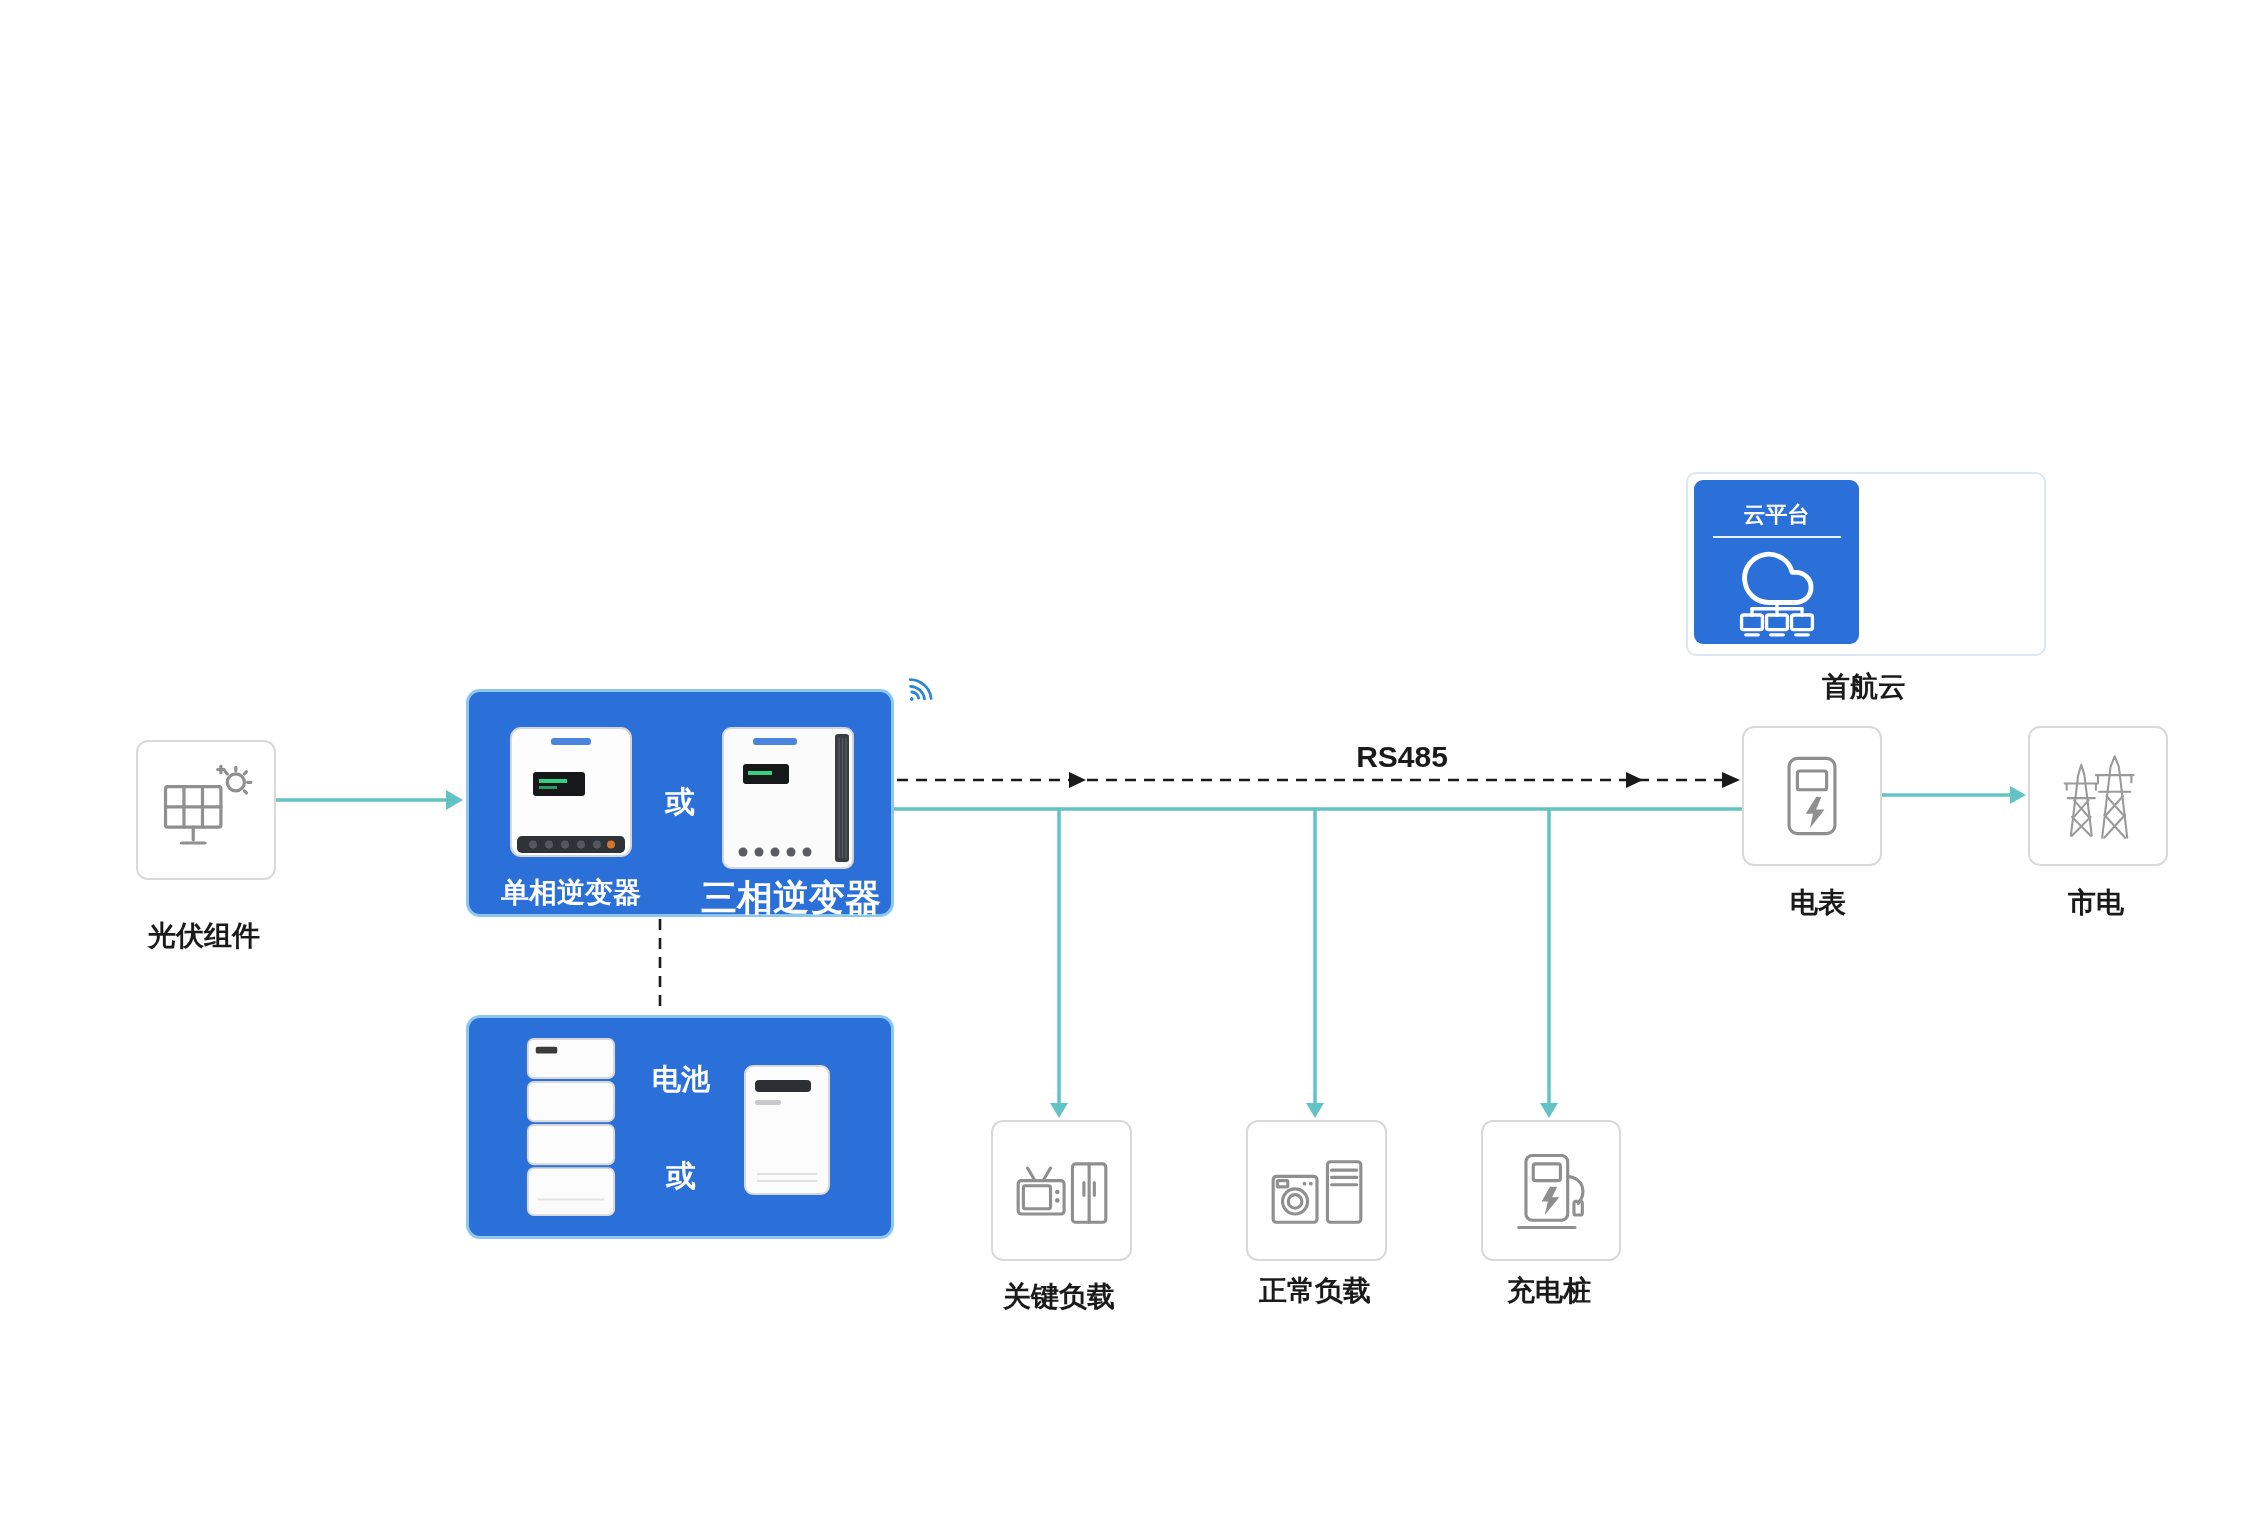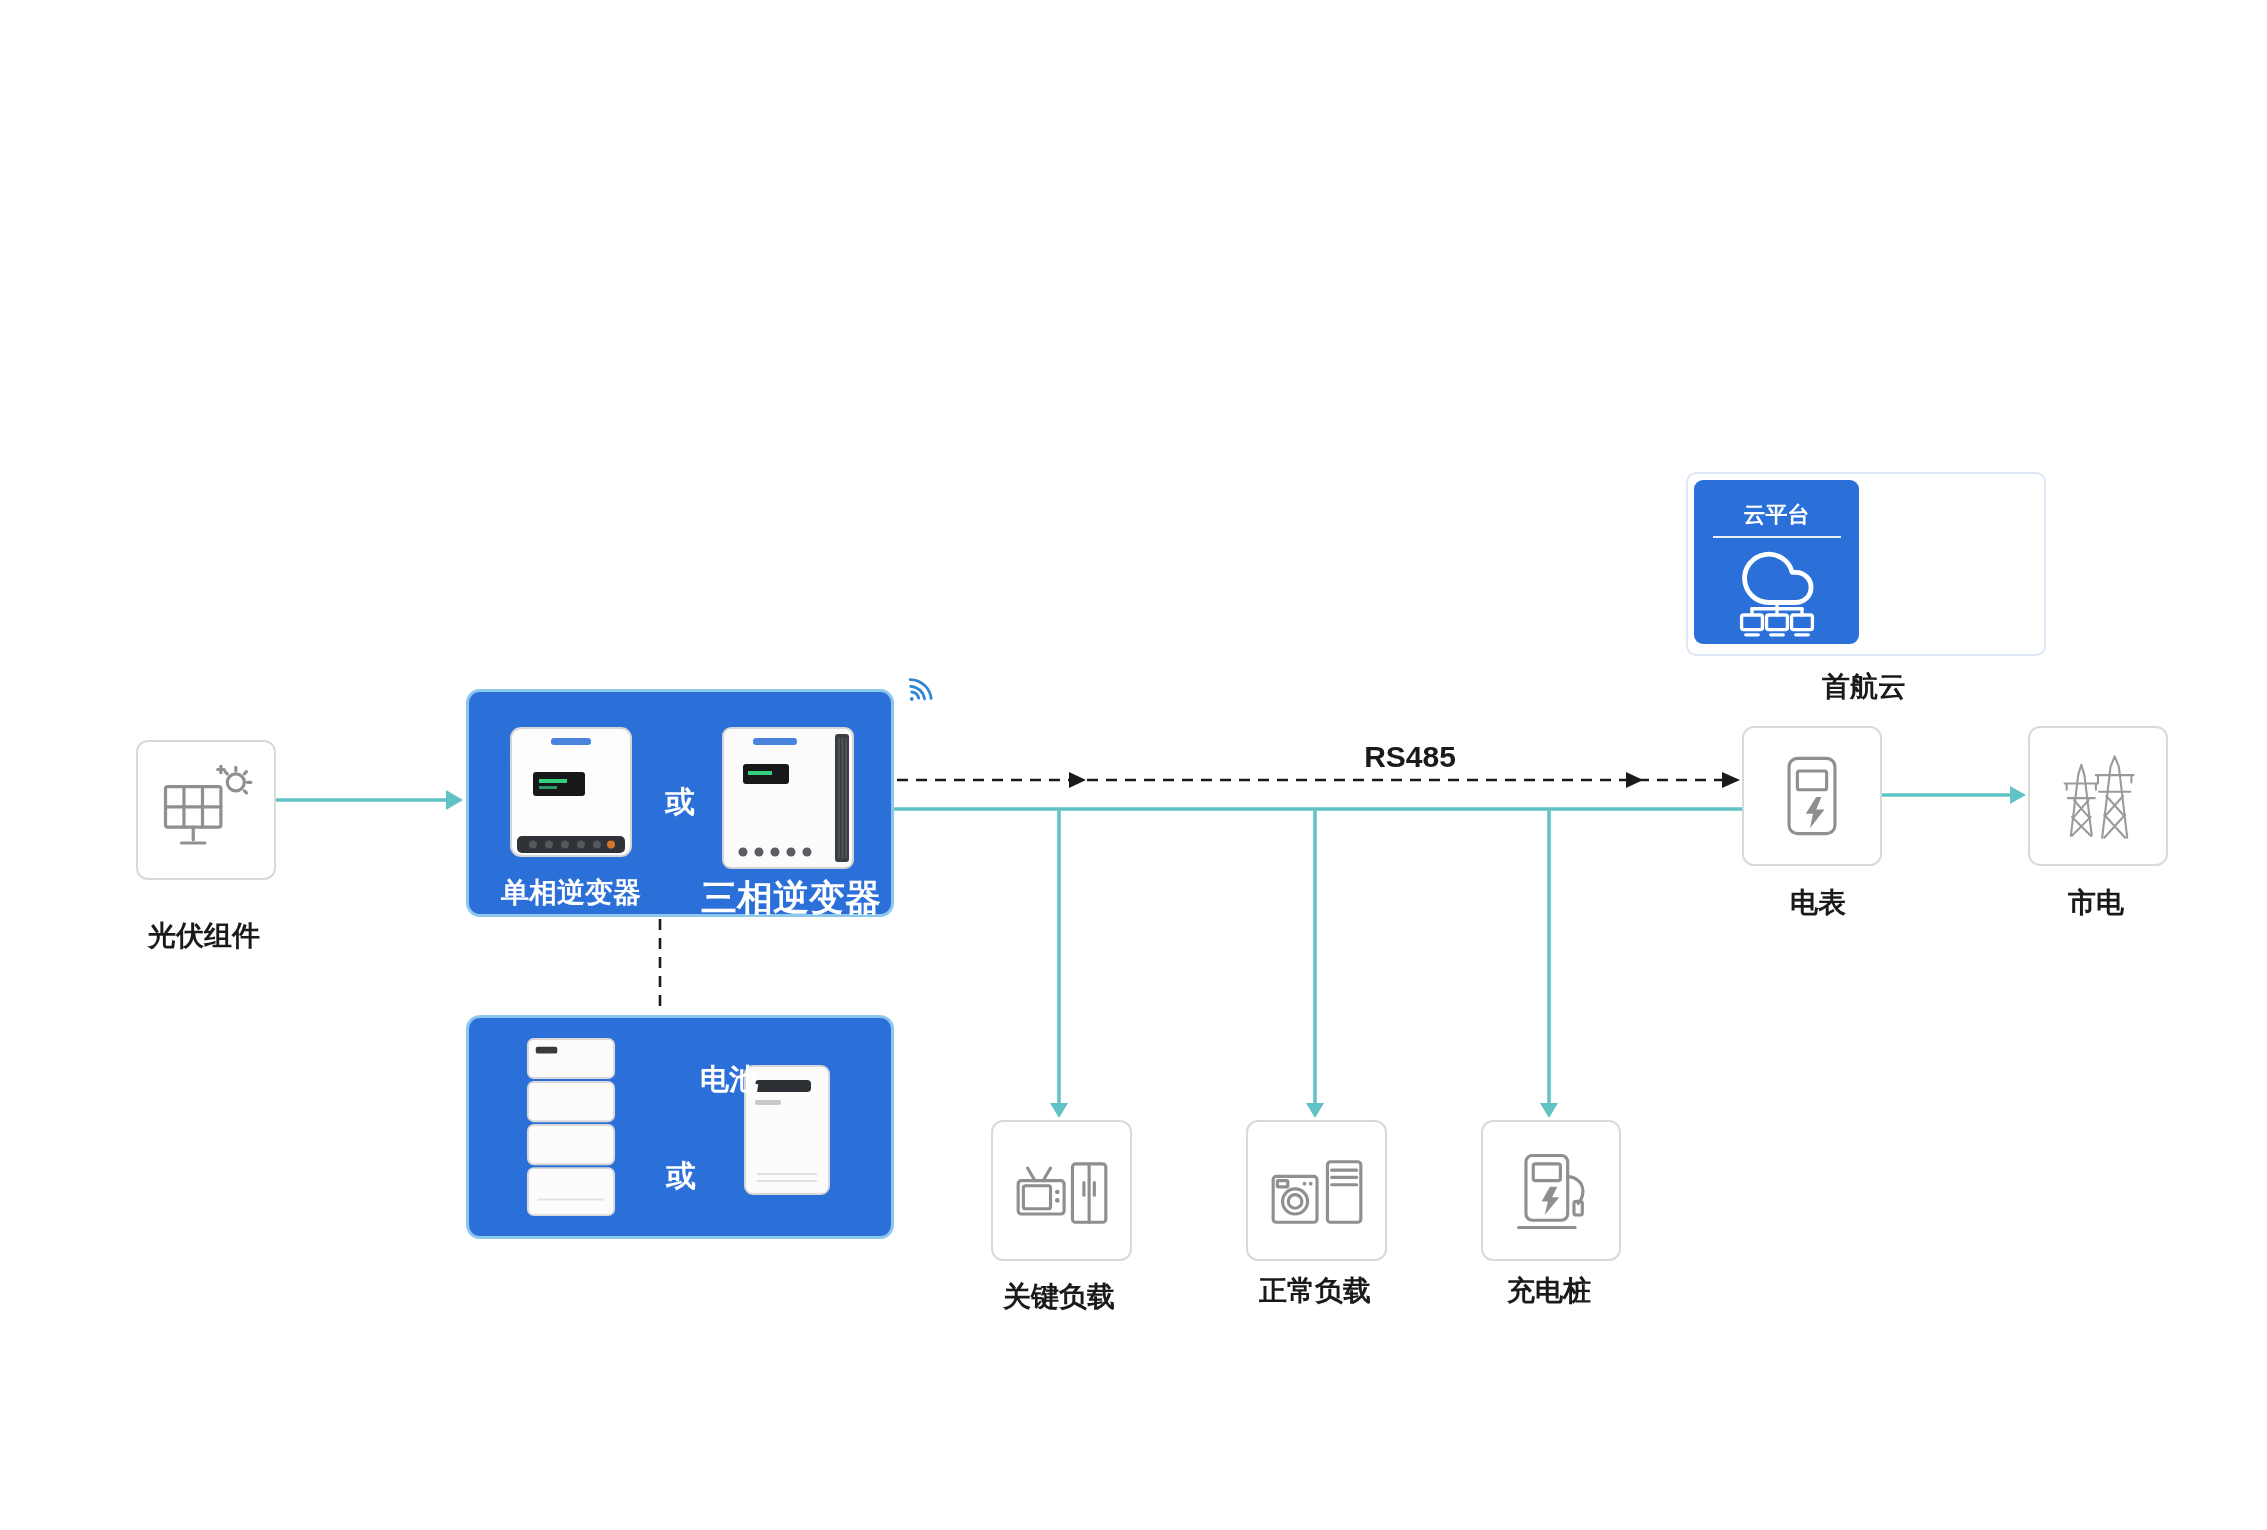--- a/index.html
+++ b/index.html
@@ -40,21 +40,21 @@
   .tile{
     position:absolute;background:var(--primary-blue);border-radius:9px;
     display:flex;flex-direction:column;align-items:center;
   }
   .tile-title{font-weight:bold;color:#fff;margin-top:20px;}
   .tile-underline{height:2px;background:#fff;opacity:.9;margin-top:6px;}
   .cloud-frame{
     position:absolute;background:#fff;border:2px solid #DDE7F3;border-radius:10px;
   }
   .rs485{
-    position:absolute;transform:translateX(-50%);font-weight:bold;font-size:30px;color:var(--label-text);margin-left:8px;
+    position:absolute;transform:translateX(-50%);font-weight:bold;font-size:30px;color:var(--label-text);
   }
   .abs{position:absolute;}
 </style>
 </head>
 <body>
 
 <div id="canvas">
 
   <svg id="wires" width="2267" height="1530" viewBox="0 0 2267 1530">
 
@@ -158,21 +158,21 @@
       <line x1="14" y1="168" x2="82" y2="168" stroke="#E3E3E3" stroke-width="2"></line>
     </svg>
 
     <svg class="abs" style="left:274px;top:46px;" width="88" height="132" viewBox="0 0 88 132">
       <rect x="2" y="2" width="84" height="128" rx="8" fill="#FCFCFC" stroke="#D8D8D8" stroke-width="2"></rect>
       <rect x="12" y="16" width="56" height="12" rx="4" fill="#2C2F33"></rect>
       <rect x="12" y="36" width="26" height="5" rx="2" fill="#C9C9C9"></rect>
       <line x1="14" y1="110" x2="74" y2="110" stroke="#E0E0E0" stroke-width="2"></line>
       <line x1="14" y1="117" x2="74" y2="117" stroke="#E0E0E0" stroke-width="2"></line>
     </svg>
-    <div class="wlbl" style="left:212px;top:42px;font-size:29px;margin-left:48px;">电池</div>
+    <div class="wlbl" style="left:212px;top:42px;font-size:29px;">电池</div>
     <div class="wlbl" style="left:212px;top:138px;font-size:30px;">或</div>
   </div>
 
   <div class="cloud-frame" style="left:1686px;top:472px;width:356px;height:180px;">
 
     <div class="tile" style="left:6px;top:6px;width:165px;height:164px;">
       <div class="tile-title" style="font-size:22px;">云平台</div>
       <div class="tile-underline" style="width:128px;"></div>
       <svg width="100" height="100" viewBox="0 0 48 48" fill="none" stroke="#FFFFFF" stroke-width="1.6" stroke-linecap="round" stroke-linejoin="round" style="margin-top:2px;">
         <g transform="translate(7,1) scale(1.45)">

